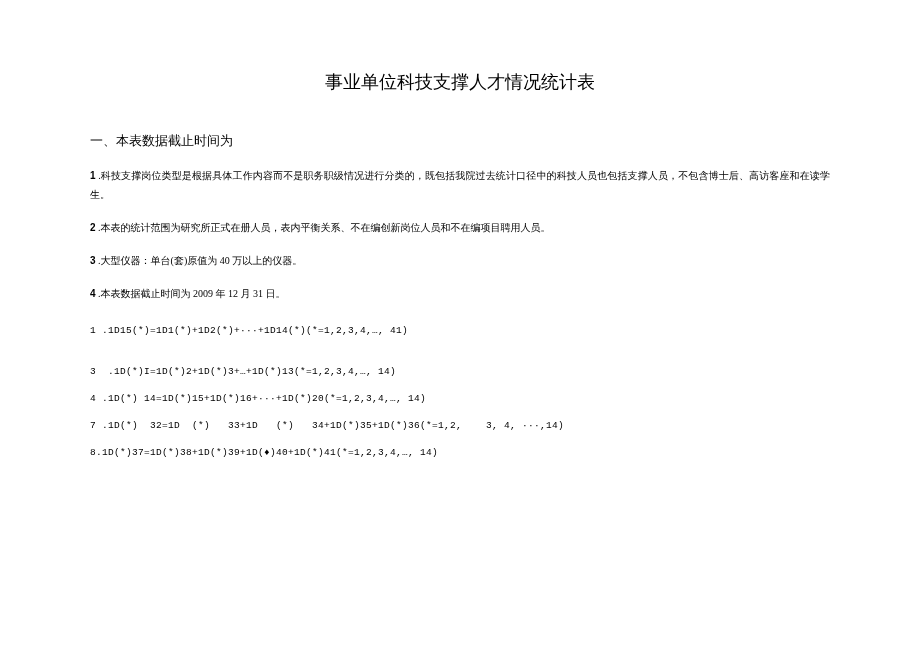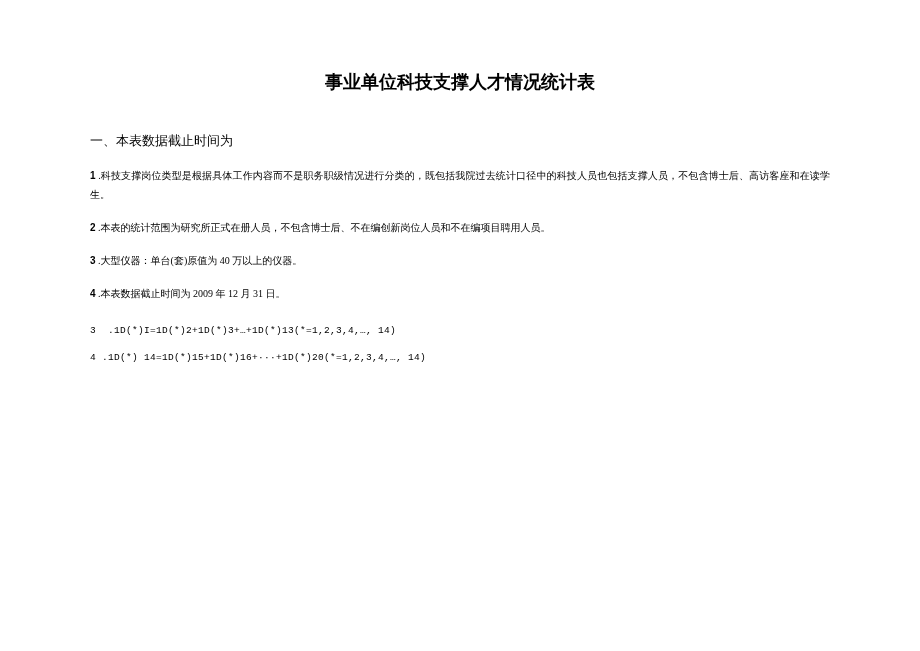--- a/index.html
+++ b/index.html
@@ -11,21 +11,21 @@
       background: #ffffff;
       font-family: "SimSun", "宋体", serif;
       width: 920px;
       height: 651px;
       padding: 70px 90px 40px 90px;
       color: #000;
     }
     .title {
       text-align: center;
       font-size: 18px;
-      font-weight: bold;
+      font-weight: normal;
       margin-bottom: 38px;
       font-family: "SimSun", "宋体", serif;
     }
     .section-heading {
       font-size: 13px;
       font-weight: normal;
       margin-bottom: 16px;
       font-family: "SimSun", "宋体", serif;
     }
     .paragraph {
@@ -58,28 +58,31 @@
 
 <div class="title">事业单位科技支撑人才情况统计表</div>
 
 <div class="section-heading">一、本表数据截止时间为</div>
 
 <div class="paragraph">
   <span class="num">1</span><span> .科技支撑岗位类型是根据具体工作内容而不是职务职级情况进行分类的，既包括我院过去统计口径中的科技人员也包括支撑人员，不包含博士后、高访客座和在读学生。</span>
 </div>
 
 <div class="paragraph">
-  <span class="num">2</span><span> .本表的统计范围为研究所正式在册人员，不包含博士后、不在编创新岗位人员和不在编项目聘用人员。</span>
+  <span class="num">2</span><span> .本表的统计范围为研究所正式在册人员，表内平衡关系、不在编创新岗位人员和不在编项目聘用人员。</span>
 </div>
 
 <div class="paragraph">
   <span class="num">3</span><span> .大型仪器：单台(套)原值为 40 万以上的仪器。</span>
 </div>
 
 <div class="paragraph">
   <span class="num">4</span><span> .本表数据截止时间为 2009 年 12 月 31 日。</span>
 </div>
 
 <div class="section2">
 
+  <div class="formula formula-gap">1 .1D15(*)=1D1(*)+1D2(*)+···+1D14(*)(*=1,2,3,4,…, 41)</div>
   <div class="formula">3  .1D(*)I=1D(*)2+1D(*)3+…+1D(*)13(*=1,2,3,4,…, 14)</div>
   <div class="formula">4 .1D(*) 14=1D(*)15+1D(*)16+···+1D(*)20(*=1,2,3,4,…, 14)</div>
+  <div class="formula">7 .1D(*)  32=1D  (*)   33+1D   (*)   34+1D(*)35+1D(*)36(*=1,2,    3, 4, ···,14)</div>
+  <div class="formula">8.1D(*)37=1D(*)38+1D(*)39+1D(♦)40+1D(*)41(*=1,2,3,4,…, 14)</div>
 </div>
 
 </body></html>

